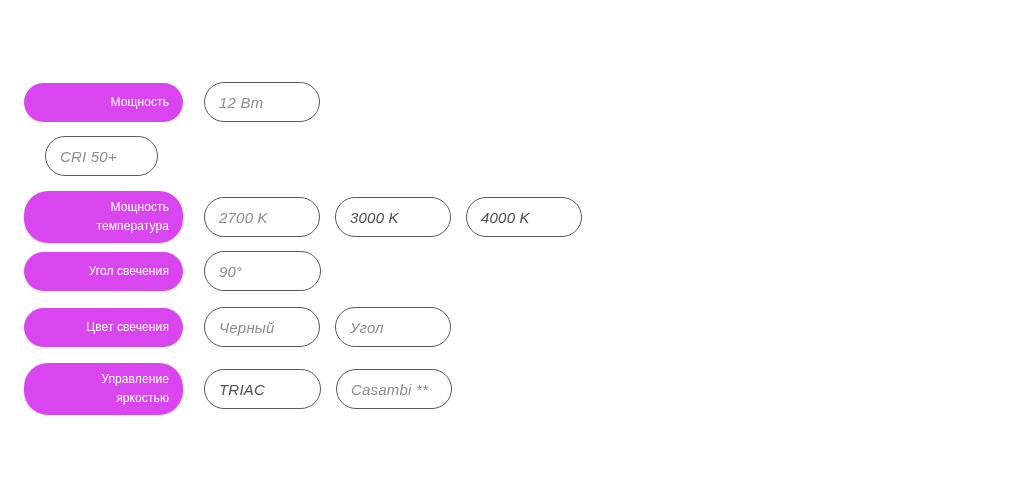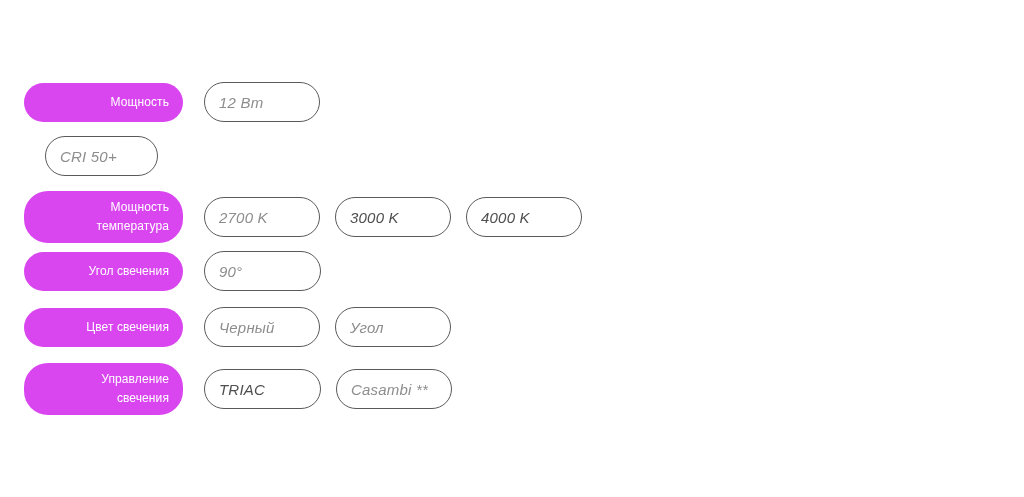--- a/index.html
+++ b/index.html
@@ -159,21 +159,21 @@
       </div>
       <div class="value-pill dim w-116">
         <span>Угол</span>
       </div>
     </div>
   </div>
 
   <div class="spec-row row-dimming">
     <div class="label-pill two-line">
       <span class="label-text">Управление
-свечения</span>
+яркостью</span>
     </div>
     <div class="value-group">
       <div class="value-pill solid w-117">
         <span>TRIAC</span>
       </div>
       <div class="value-pill dim w-116">
         <span>Casambi **</span>
       </div>
     </div>
   </div>

